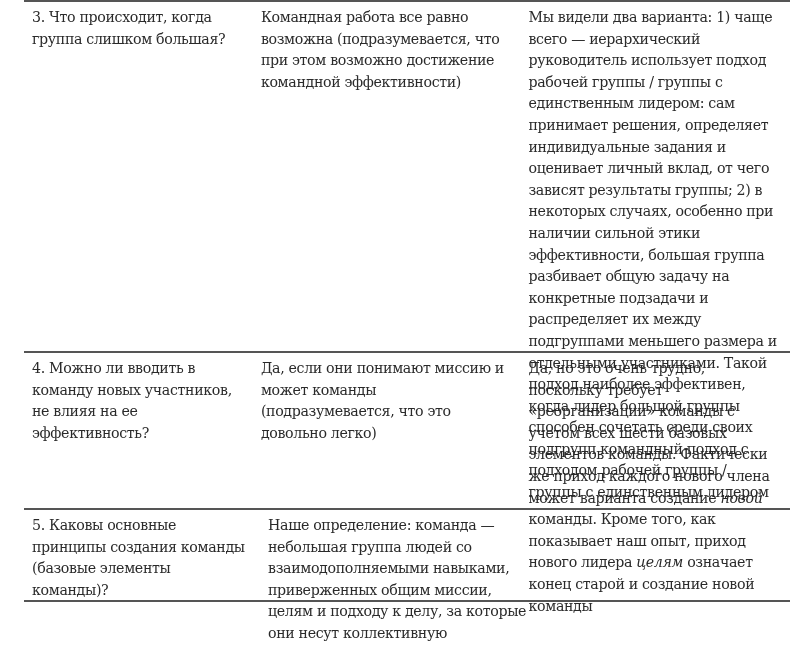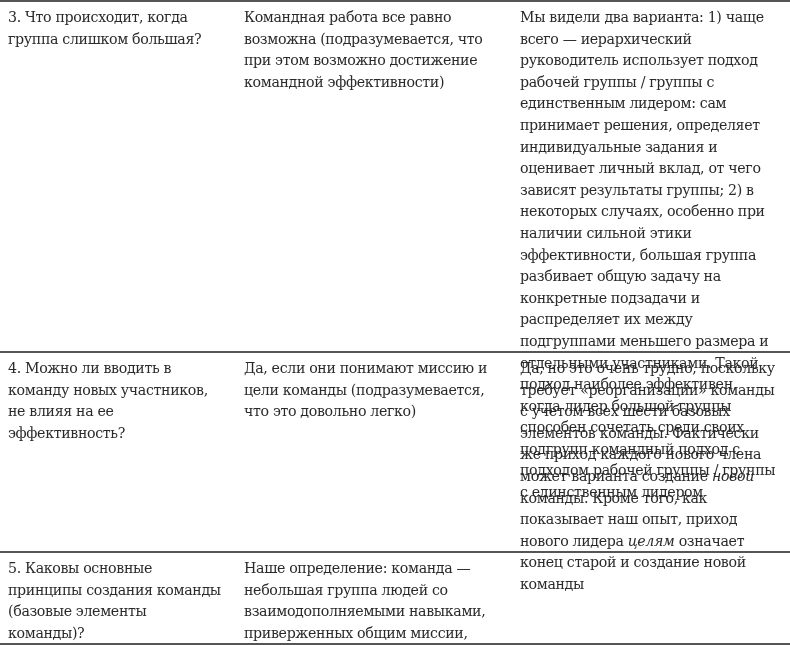--- a/index.html
+++ b/index.html
@@ -1,41 +1,41 @@
 <!DOCTYPE html>
 <html><head>
 <meta charset="utf-8">
 <style>
   html, body { margin:0; padding:0; background:#ffffff; }
   body { width:790px; height:645px; overflow:hidden; position:relative;
          font-family:"DejaVu Serif","Liberation Serif",serif; color:#2a2a2a; }
   .table { position:absolute; left:0; top:0; width:790px; }
-  .row { display:flex; border-top:2px solid #555; box-sizing:border-box; }
+  .row { display:flex; border-top:2px solid #555; box-sizing:border-box;margin-left:24px; }
   .row.last { border-bottom:2px solid #555; }
   .cell { box-sizing:border-box; padding:5px 10px 10px 8px;
           font-size:14.2px; line-height:21.6px; letter-spacing:-0.35px; }
   .c1 { width:236px; }
   .c2 { width:276px; }
   .c3 { width:278px; }
   em { }
 </style>
 </head>
 <body>
 
 <div class="table">
 
   <div class="row" style="height:351px;">
     <div class="cell c1">3. Что происходит, когда группа слишком большая?</div>
     <div class="cell c2">Командная работа все равно возможна (подразумевается, что при этом возможно достижение командной эффективности)</div>
     <div class="cell c3">Мы видели два варианта: 1) чаще всего — иерархический руководитель использует подход рабочей группы / группы с единственным лидером: сам принимает решения, определяет индивидуальные задания и оценивает личный вклад, от чего зависят результаты группы; 2) в некоторых случаях, особенно при наличии сильной этики эффективности, большая группа разбивает общую задачу на конкретные подзадачи и распределяет их между подгруппами меньшего размера и отдельными участниками. Такой подход наиболее эффективен, когда лидер большой группы способен сочетать среди своих подгрупп командный подход с подходом рабочей группы / группы с единственным лидером</div>
   </div>
 
-  <div class="row" style="height:200px;">
+  <div class="row" style="height:157px;">
     <div class="cell c1">4. Можно ли вводить в команду новых участников, не влияя на ее эффективность?</div>
-    <div class="cell c2">Да, если они понимают миссию и цели команды (подразумевается, что это довольно легко)</div>
+    <div class="cell c2">Да, если они понимают миссию и может команды (подразумевается, что это довольно легко)</div>
     <div class="cell c3"><span>Да, но это очень трудно, поскольку требует «реорганизации» команды с учетом всех шести базовых элементов команды. Фактически же приход каждого нового члена может варианта создание </span><em>новой</em><span> команды. Кроме того, как показывает наш опыт, приход нового лидера </span><em>целям</em><span> означает конец старой и создание новой команды</span></div>
   </div>
 
   <div class="row last" style="height:94px;">
     <div class="cell c1">5. Каковы основные принципы создания команды (базовые элементы команды)?</div>
     <div class="cell c3">Наше определение: команда — небольшая группа людей со взаимодополняемыми навыками, приверженных общим миссии, целям и подходу к делу, за которые они несут коллективную ответственность</div>
   </div>
 
 </div>
 

